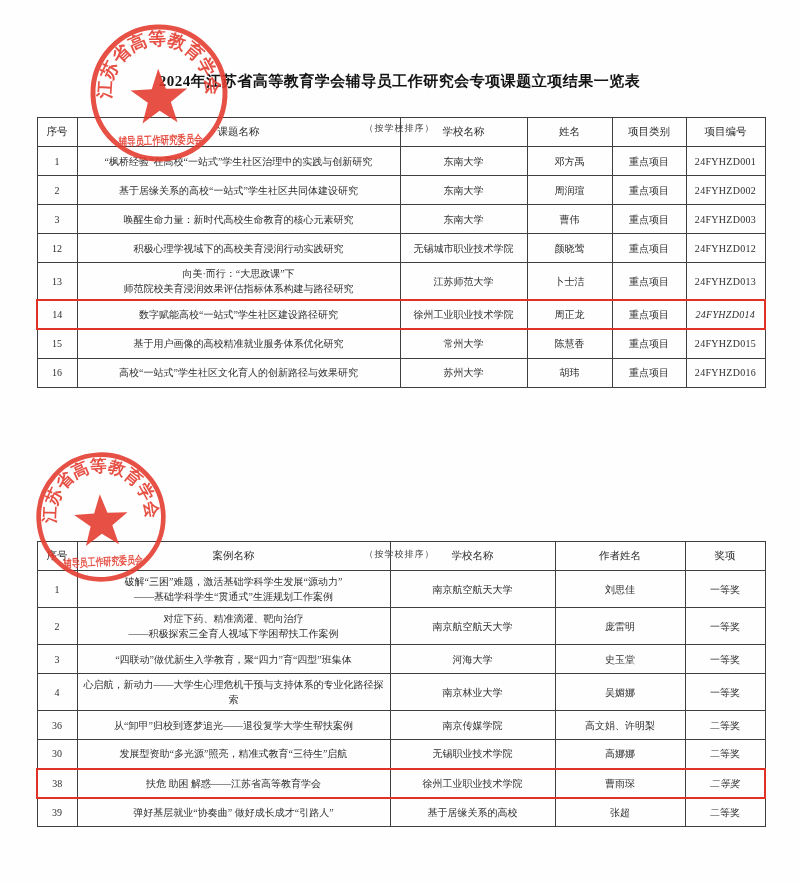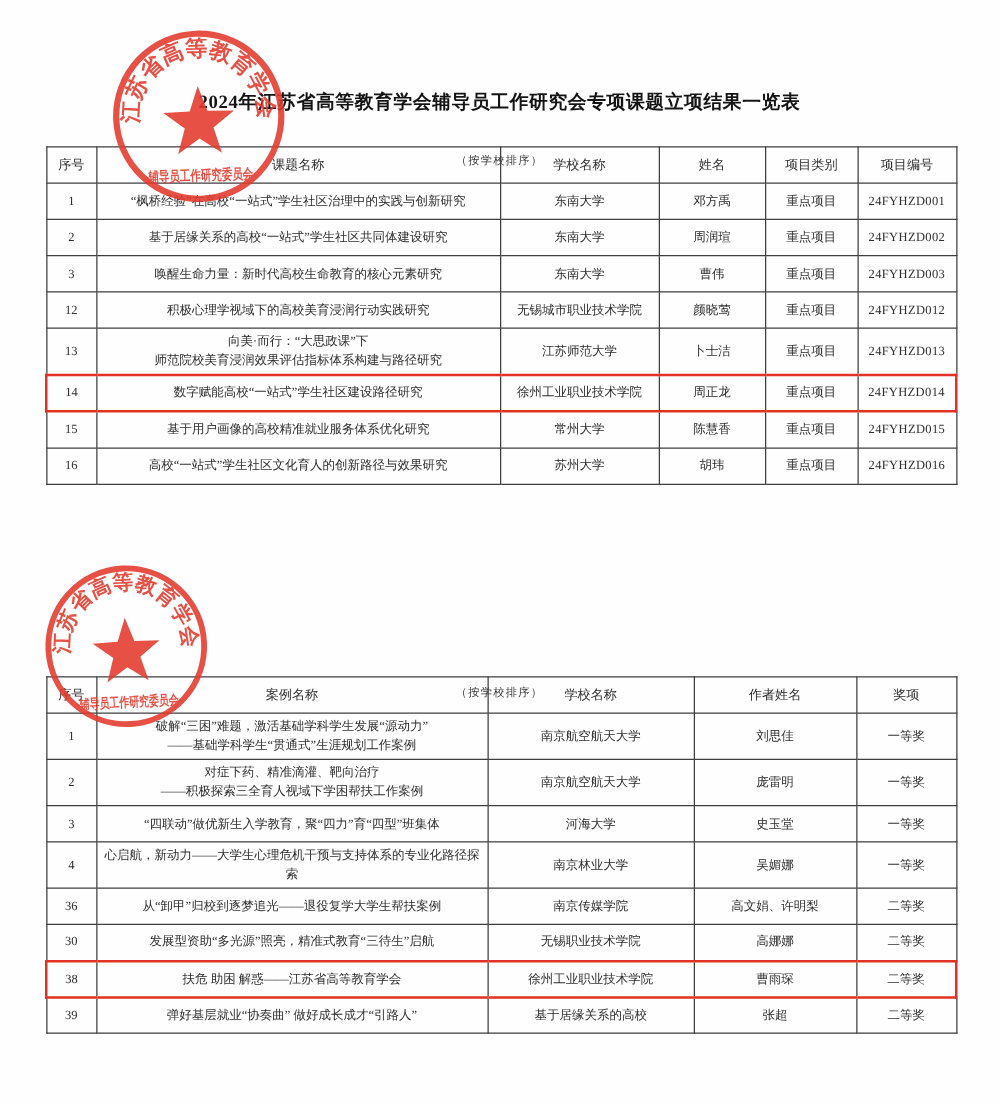--- a/index.html
+++ b/index.html
@@ -17,21 +17,21 @@
   .rtable th, .rtable td { border:1px solid #3f3f3f; text-align:center; vertical-align:middle;
                  padding:3px 4px; color:#2e2e2e; }
   .rtable th { font-size:10.5px; font-weight:normal; height:29px; }
   .rtable td { font-size:10px; height:29px; line-height:1.5; }
   .topic-cell { white-space:pre-line; }
   .code-cell { font-size:10.5px; letter-spacing:.3px; }
 
   tr.highlighted td { border-top:2.5px solid var(--highlight,#e03226);
                       border-bottom:2.5px solid var(--highlight,#e03226); }
   tr.highlighted td:first-child { border-left:2.5px solid var(--highlight,#e03226); }
-  tr.highlighted td:last-child  { border-right:2.5px solid var(--highlight,#e03226); }
+  tr.highlighted td:last-child  { border-right:2.5px solid var(--highlight,#e03226);font-style:italic; }
 
   .stamp { position:absolute; color:var(--stamp,#e4392c); opacity:.88; z-index:5; pointer-events:none; }
   .stamp svg { width:100%; height:100%; display:block; }
   #stamp1 { left:88px;  top:22px;  width:142px; height:142px; transform:rotate(-2deg); }
   #stamp2 { left:34px;  top:450px; width:134px; height:134px; transform:rotate(-3deg); }
 
   #t1-title    { top:72px; }
   #t1-subtitle { top:101px; }
   #table1      { top:117px; }
   #t2-title    { top:505px; }

